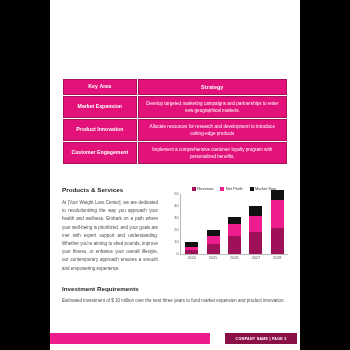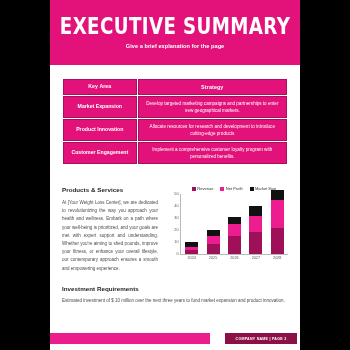--- a/index.html
+++ b/index.html
@@ -220,24 +220,20 @@
     font-size: 3.6px;
     font-weight: 700;
     letter-spacing: 0.25px;
   }
 </style>
 </head>
 <body>
 
 <div id="page">
 
-  <div class="header">
-    <div class="header-title">EXECUTIVE SUMMARY</div>
-    <div class="header-sub">Give a brief explanation for the page</div>
-  </div>
 
   <table class="table">
     <tbody>
       <tr>
         <td class="th-cell key-cell">Key Area</td>
         <td class="th-cell">Strategy</td>
       </tr>
       <tr class="row-tall">
         <td class="key-cell">Market Expansion</td>
         <td class="strategy-cell">Develop targeted marketing campaigns and partnerships to enter new geographical markets.</td>

